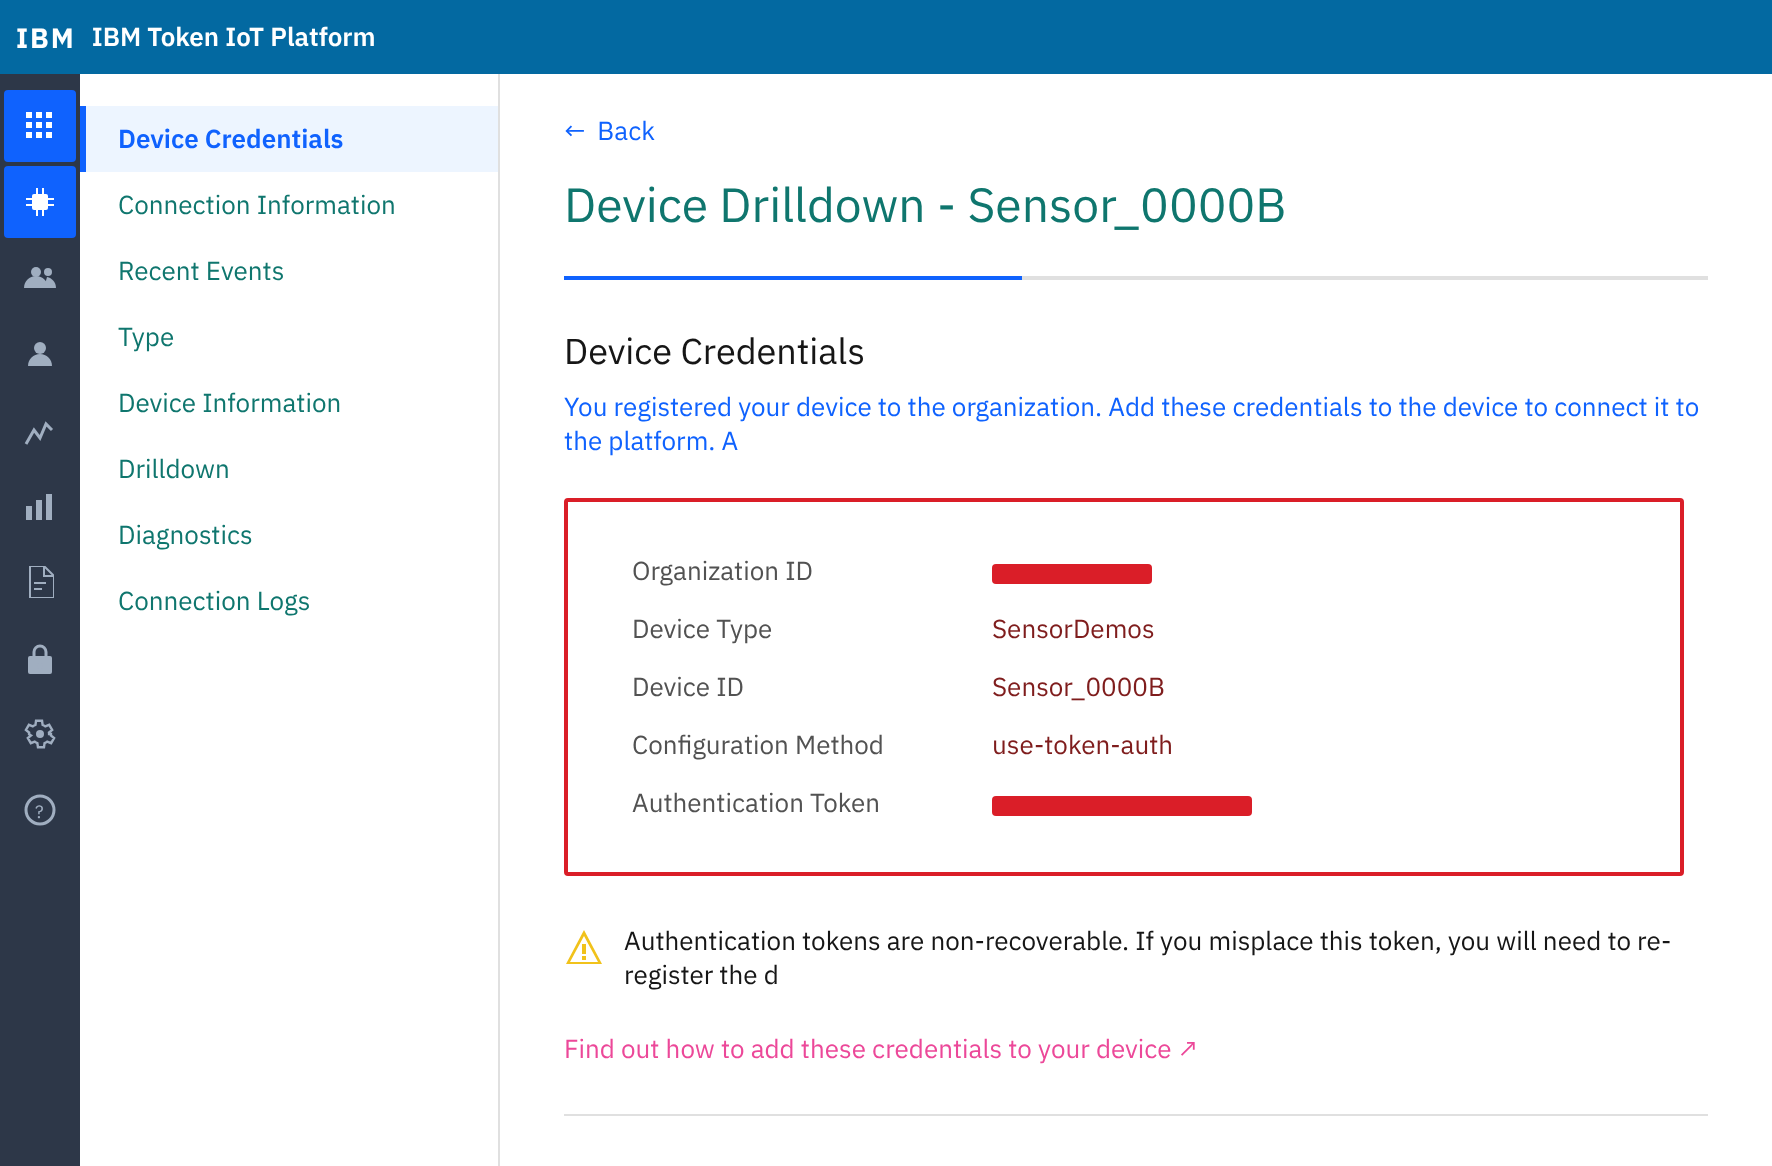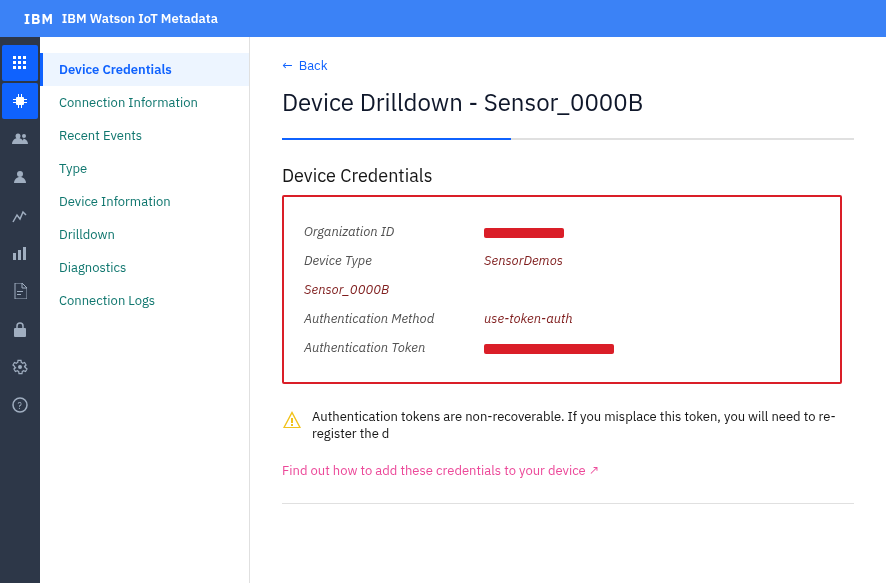--- a/index.html
+++ b/index.html
@@ -1,25 +1,25 @@
 <!DOCTYPE html>
 <html><head>
   <meta charset="utf-8">
   <style>
     * { box-sizing: border-box; margin: 0; padding: 0; }
     body { font-family: 'IBM Plex Sans', Arial, sans-serif; font-size: 14px; background: #f4f4f4; display: flex; flex-direction: column; height: 583px; width: 886px; overflow: hidden; }
 
     
     .top-header {
-      background: #3b82f6;
+      background: #0369a1;
       color: #fff;
       height: 37px;
       display: flex;
       align-items: center;
-      padding: 0 24px;
+      padding: 0 8px;
       font-size: 13px;
       font-weight: 600;
       flex-shrink: 0;
     }
     .top-header-logo {
       display: flex;
       align-items: center;
       gap: 8px;
     }
     .ibm-logo-icon {
@@ -102,21 +102,21 @@
       gap: 6px;
       color: #0f62fe;
       font-size: 13px;
       cursor: pointer;
       margin-bottom: 12px;
     }
 
     .page-title {
       font-size: 24px;
       font-weight: 400;
-      color: #0f172a;
+      color: #0f766e;
       margin-bottom: 20px;
     }
 
     .divider {
       height: 2px;
       background: linear-gradient(to right, #0f62fe, #0f62fe 40%, #e0e0e0 40%);
       margin-bottom: 24px;
     }
 
     .section-title {
@@ -129,24 +129,23 @@
     .section-subtitle {
       font-size: 13px;
       color: #0f62fe;
       margin-bottom: 20px;
     }
 
     
     .credentials-box {
       border: 2px solid #da1e28;
       border-radius: 2px;
-      padding: 20px 20px;
+      padding: 20px 32px;
       margin-bottom: 24px;
       max-width: 560px;
-      font-style: italic;
     }
 
     .cred-row {
       display: flex;
       align-items: center;
       padding: 6px 0;
       font-size: 13px;
     }
     .cred-label {
       width: 180px;
@@ -199,21 +198,21 @@
       background: #e0e0e0;
       margin-top: 24px;
     }
   </style>
 </head>
 <body>
 
 <div class="top-header">
   <div class="top-header-logo">
     <span class="ibm-logo-icon">IBM</span>
-    <span>IBM Watson IoT Metadata</span>
+    <span>IBM Token IoT Platform</span>
   </div>
 </div>
 
 <div class="main-layout">
 
   <div class="sidebar-icons">
     <div class="sidebar-icon-item active">
       <svg width="16" height="16" viewBox="0 0 16 16" fill="currentColor">
           <rect x="1" y="1" width="3" height="3"></rect>
           <rect x="6" y="1" width="3" height="3"></rect>
@@ -311,39 +310,41 @@
         <span>←</span>
         <span>Back</span>
       </div>
 
       <h1 class="page-title">Device Drilldown - Sensor_0000B</h1>
 
       <div class="divider"></div>
 
       <h2 class="section-title">Device Credentials</h2>
 
+      <p class="section-subtitle">You registered your device to the organization. Add these credentials to the device to connect it to the platform. A</p>
 
       <div class="credentials-box">
 
         <div class="cred-row">
           <span class="cred-label">Organization ID</span>
           <span class="cred-value"><span class="cred-redacted"></span></span>
         </div>
 
         <div class="cred-row">
           <span class="cred-label">Device Type</span>
           <span class="cred-value">SensorDemos</span>
         </div>
 
         <div class="cred-row">
+          <span class="cred-label">Device ID</span>
           <span class="cred-value">Sensor_0000B</span>
         </div>
 
         <div class="cred-row">
-          <span class="cred-label">Authentication Method</span>
+          <span class="cred-label">Configuration Method</span>
           <span class="cred-value">use-token-auth</span>
         </div>
 
         <div class="cred-row">
           <span class="cred-label">Authentication Token</span>
           <span class="cred-value"><span class="cred-redacted cred-redacted-long"></span></span>
         </div>
       </div>
 
       <div class="warning-block">

